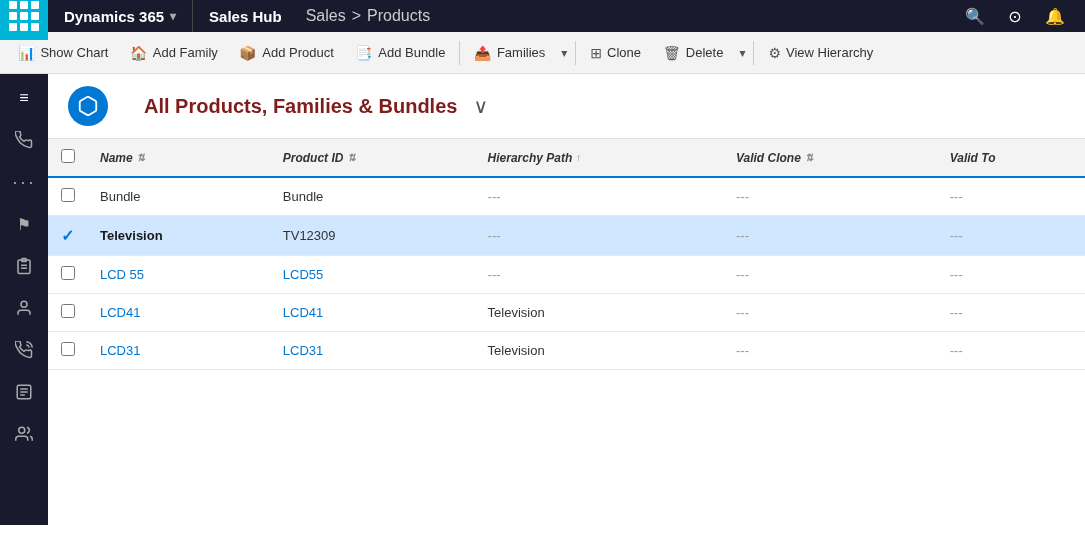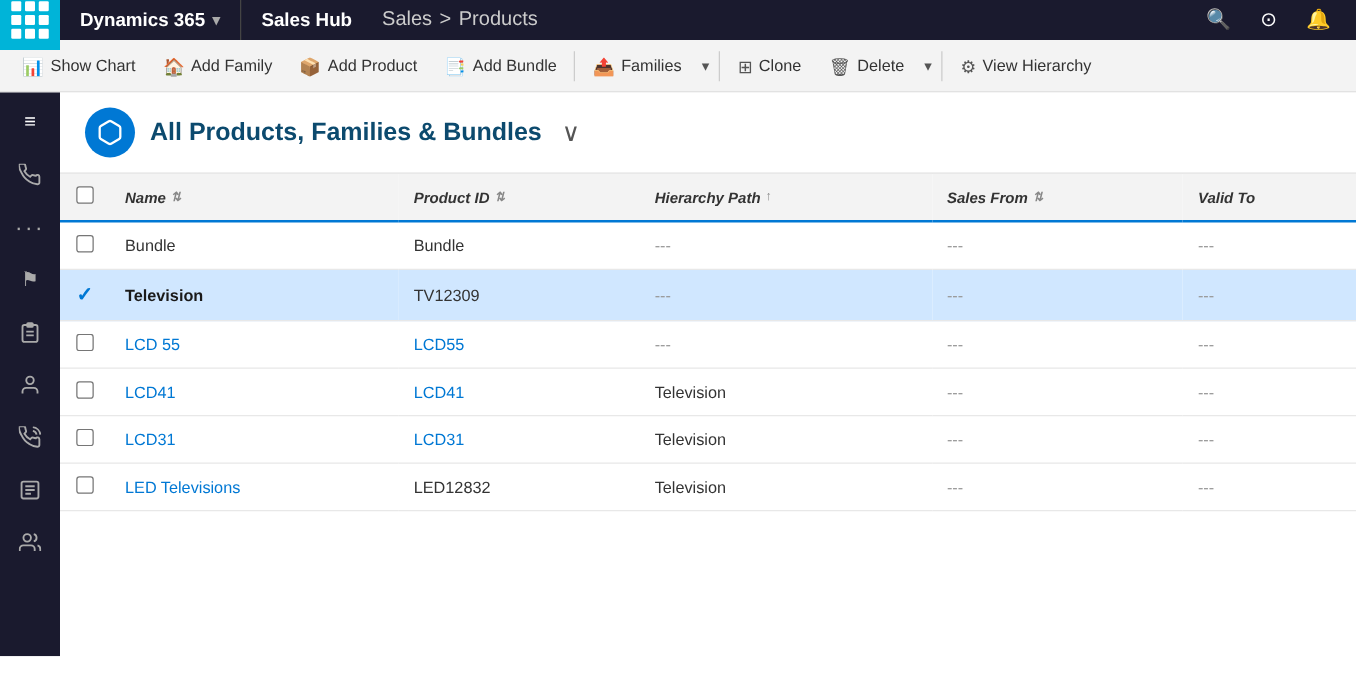--- a/index.html
+++ b/index.html
@@ -170,21 +170,22 @@
       width: 40px; height: 40px;
       background: #0078d4;
       border-radius: 50%;
       display: flex; align-items: center; justify-content: center;
       color: #fff;
       font-size: 18px;
     }
     .page-title {
       font-size: 20px;
       font-weight: 600;
-      color: #0c4a6e;
+      color: #7f1d1d;
+      margin-left: 24px;
     }
     .page-title-dropdown {
       font-size: 20px;
       color: #555;
       cursor: pointer;
       margin-left: 4px;
     }
 
     
     .table-container {
@@ -401,21 +402,21 @@
               </div>
             </th>
             <th>
               <div class="th-inner">
                 <span>Hierarchy Path</span>
                 <span class="sort-icon">↑</span>
               </div>
             </th>
             <th>
               <div class="th-inner">
-                <span>Sales From</span>
+                <span>Valid Clone</span>
                 <span class="sort-icon">⇅</span>
               </div>
             </th>
             <th>
               <div class="th-inner">
                 <span>Valid To</span>
               </div>
             </th>
           </tr>
         </thead>
@@ -453,25 +454,17 @@
               <td class="cell-dash">---</td>
             </tr>
             <tr>
               <td class="check-cell"><input type="checkbox" class="row-checkbox" style=""></td>
               <td><a class="cell-link" href="#">LCD31</a></td>
               <td><a class="cell-link" href="#">LCD31</a></td>
               <td>Television</td>
               <td class="cell-dash">---</td>
               <td class="cell-dash">---</td>
             </tr>
-            <tr>
-              <td class="check-cell"><input type="checkbox" class="row-checkbox" style=""></td>
-              <td><a class="cell-link" href="#">LED Televisions</a></td>
-              <td>LED12832</td>
-              <td>Television</td>
-              <td class="cell-dash">---</td>
-              <td class="cell-dash">---</td>
-            </tr>
           </tbody>
       </table>
     </div>
   </div>
 </div>
 
 </body></html>

